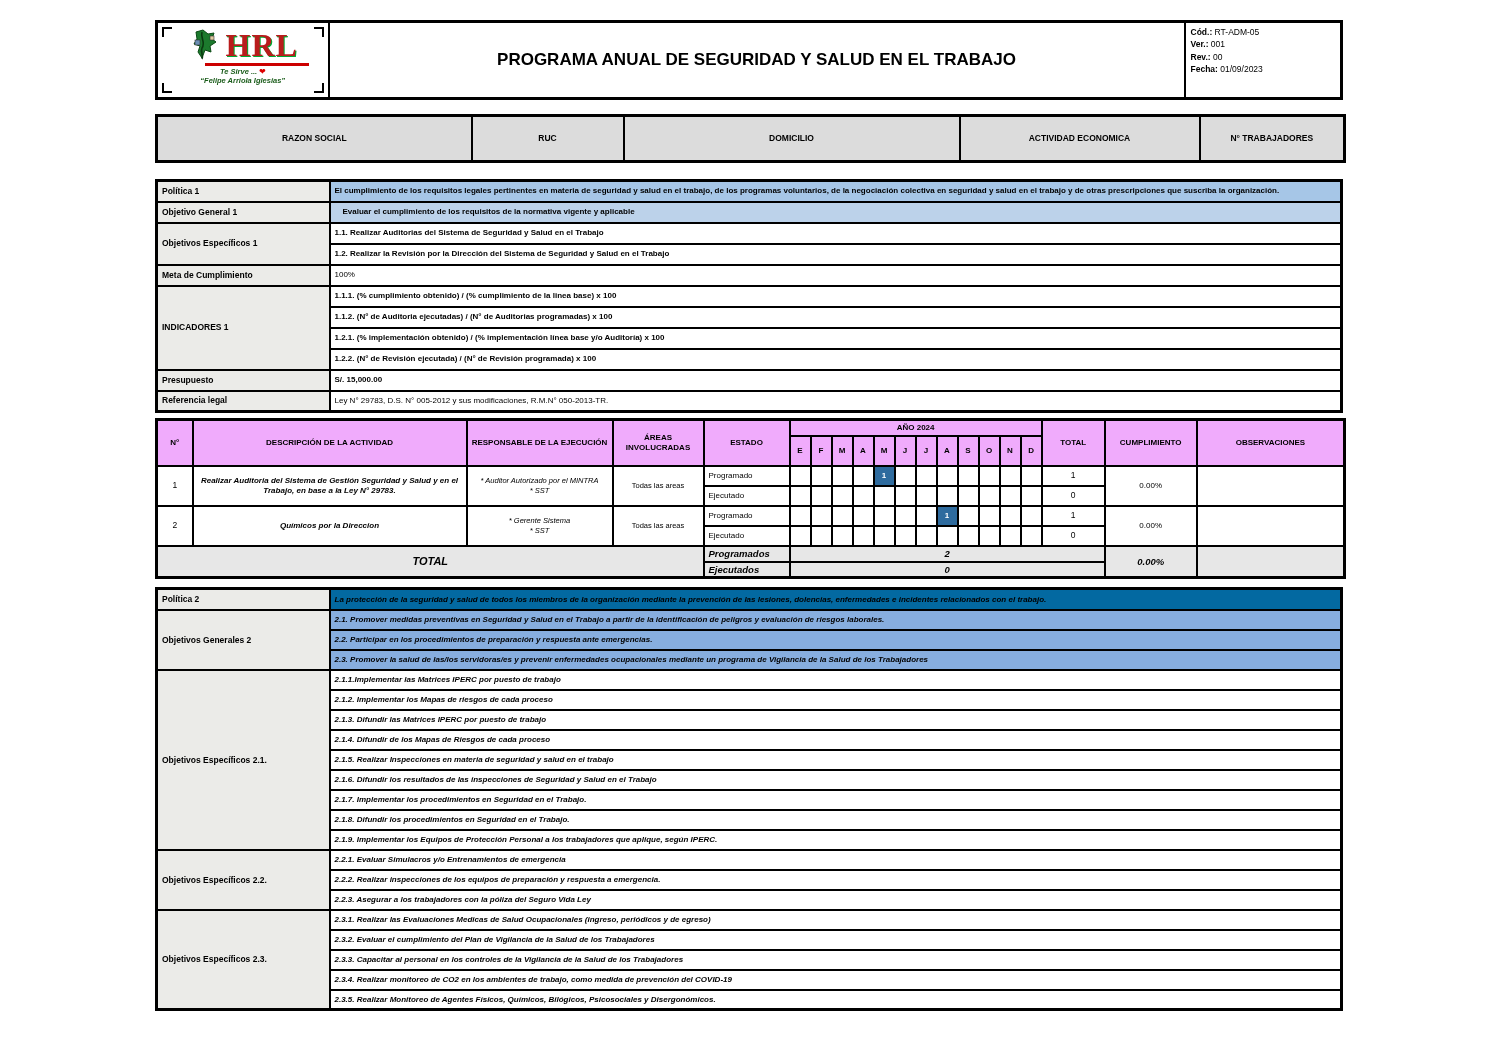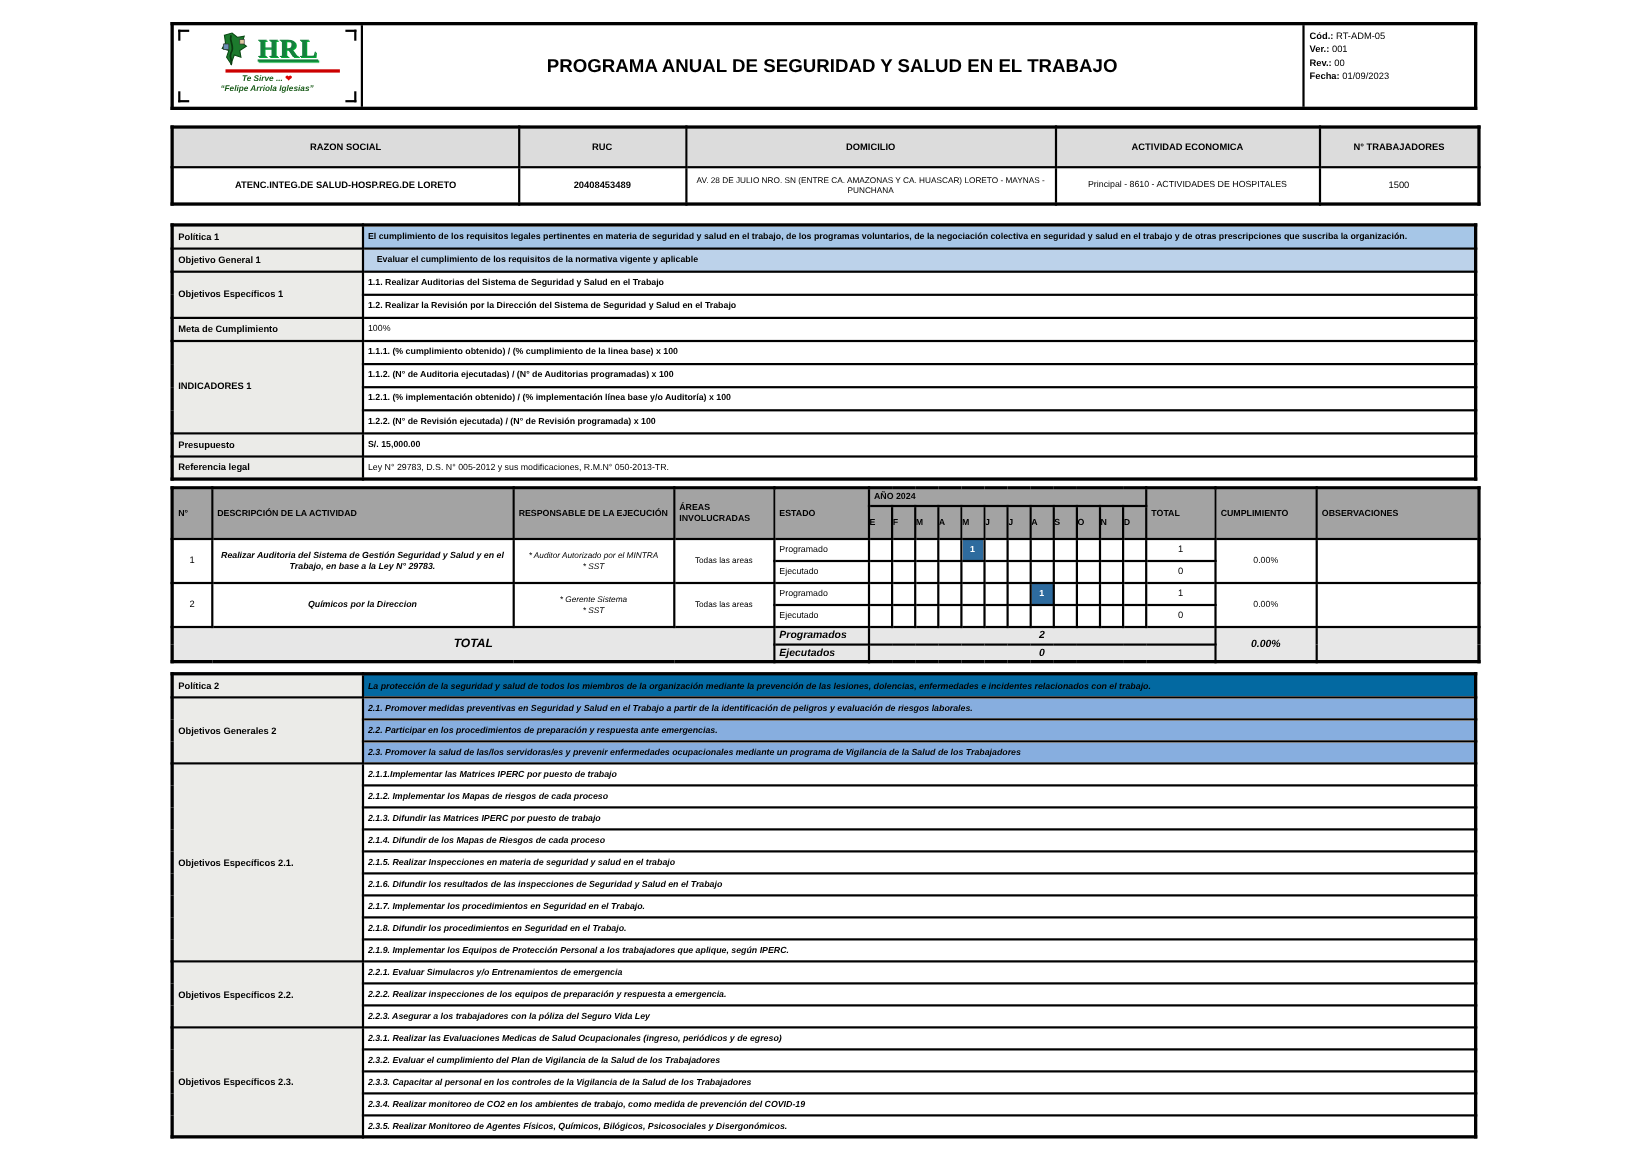--- a/index.html
+++ b/index.html
@@ -14,54 +14,54 @@
   
   .hdr td { vertical-align: middle; }
   .hdr .logo-cell { width: 172px; padding: 3px; }
   .logo-box { position: relative; width: 100%; height: 68px; background: #fff; padding: 2px 4px; }
   .logo-box .corner { position: absolute; width: 10px; height: 10px; border-color: #000; border-style: solid; }
   .corner.tl { left: 1px; top: 1px; border-width: 2px 0 0 2px; }
   .corner.tr { right: 1px; top: 1px; border-width: 2px 2px 0 0; }
   .corner.bl { left: 1px; bottom: 1px; border-width: 0 0 2px 2px; }
   .corner.br { right: 1px; bottom: 1px; border-width: 0 2px 2px 0; }
   .logo-top { display: flex; align-items: center; gap: 4px; justify-content: center; }
-  .logo-letters { font-size: 24px; font-weight: bold; color: #15803d; letter-spacing: 1px;
-    text-shadow: 1px 1px 0 #0a3; line-height: 1; font-family: "Liberation Serif", serif; text-decoration: underline; }
+  .logo-letters { font-size: 32px; font-weight: bold; color: #b91c1c; letter-spacing: 1px;
+    text-shadow: 1px 1px 0 #0a3; line-height: 1; font-family: "Liberation Serif", serif; }
   .logo-bar { height: 3px; background: #c00; margin: 1px 12px 1px 40px; }
   .logo-tag { font-size: 7.5px; font-style: italic; font-weight: bold; color: #1a5c1a; text-align: center; line-height: 1.2; }
   .logo-tag .heart { color: #d00; font-style: normal; }
   .hdr .title-cell { text-align: center; font-size: 17px; font-weight: bold; }
   .hdr .meta-cell { width: 157px; vertical-align: top; padding: 3px 5px; }
   .meta-line { font-size: 8.5px; line-height: 1.45; white-space: nowrap; }
   .meta-line b { font-weight: bold; }
 
   .gap14 { height: 14px; } .gap16 { height: 16px; } .gap5 { height: 5px; } .gap8 { height: 8px; }
 
   
   .employer .t-title { text-align: center; font-weight: bold; font-size: 8.5px; height: 16px; padding: 0; }
-  .employer th.colh { background: #DCDCDC; text-align: center; font-weight: bold; height: 36px; }
+  .employer th.colh { background: #DCDCDC; text-align: center; font-weight: bold; height: 46px; }
   .employer td.val { text-align: center; height: 34px; }
   .employer .w1 { width: 315px; } .employer .w2 { width: 152px; } .employer .w3 { width: 336px; }
   .employer .w4 { width: 240px; } .employer .w5 { width: 145px; }
 
   
   .lblcol { width: 173px; }
   th.lbl { background: #EBEBE8; font-weight: bold; font-size: 8.5px; text-align: left; }
   td.c { font-size: 8px; }
   .bold { font-weight: bold; }
   .bi { font-weight: bold; font-style: italic; }
   tr.h21 { height: 21px; } tr.h20 { height: 20px; }
   .bg-p1l { background: #6D9EDB; margin-top: 40px; }
   .bg-p1  { background: #A6C6E7; }
   .bg-og1 { background: #BCD2EA; padding-left: 12px; }
   .bg-p2  { background: #0369a1; }
   .bg-og2 { background: #87AEDF; }
 
   
-  .activity th { background: #a3a3a3; font-weight: bold; font-size: 8px; }
+  .activity th { background: #f0abfc; text-align: center; font-weight: bold; font-size: 8px; }
   .activity .yearh { height: 16px; padding: 0; }
   .activity .mh { height: 30px; padding: 0; }
   .activity td { text-align: center; }
   .activity .desc { font-weight: bold; font-style: italic; font-size: 8px; }
   .activity .resp { font-style: italic; font-size: 7.5px; }
   .activity .areas { font-size: 7.5px; }
   .activity .estado { text-align: left; font-size: 8px; }
   .activity .mcell { padding: 0; font-size: 8px; }
   .activity .mcell[data-filled="1"] { background: #2E6B9E; color: #fff; font-weight: bold; }
   .activity tr.sub { height: 20px; }
@@ -119,27 +119,20 @@
 
   <table class="employer">
     <tbody>
     <tr>
       <th class="colh w1">RAZON SOCIAL</th>
       <th class="colh w2">RUC</th>
       <th class="colh w3">DOMICILIO</th>
       <th class="colh w4">ACTIVIDAD ECONOMICA</th>
       <th class="colh w5">N° TRABAJADORES</th>
     </tr>
-    <tr>
-      <td class="val bold">ATENC.INTEG.DE SALUD-HOSP.REG.DE LORETO</td>
-      <td class="val bold">20408453489</td>
-      <td class="val" style="font-size:7.5px;">AV. 28 DE JULIO NRO. SN (ENTRE CA. AMAZONAS Y CA. HUASCAR) LORETO - MAYNAS - PUNCHANA</td>
-      <td class="val" style="font-size:8px;">Principal - 8610 - ACTIVIDADES DE HOSPITALES</td>
-      <td class="val">1500</td>
-    </tr>
   </tbody>
     </table>
 
   <div class="gap16"></div>
 
   <table class="policy1">
     <tbody>
         <tr class="h21">
       <th class="lbl lblcol bg-p1l">Política 1</th>
       <td class="c bold bg-p1">El cumplimiento de los requisitos legales pertinentes en materia de seguridad y salud en el trabajo, de los programas voluntarios, de la negociación colectiva en seguridad y salud en el trabajo y de otras prescripciones que suscriba la organización.</td>

